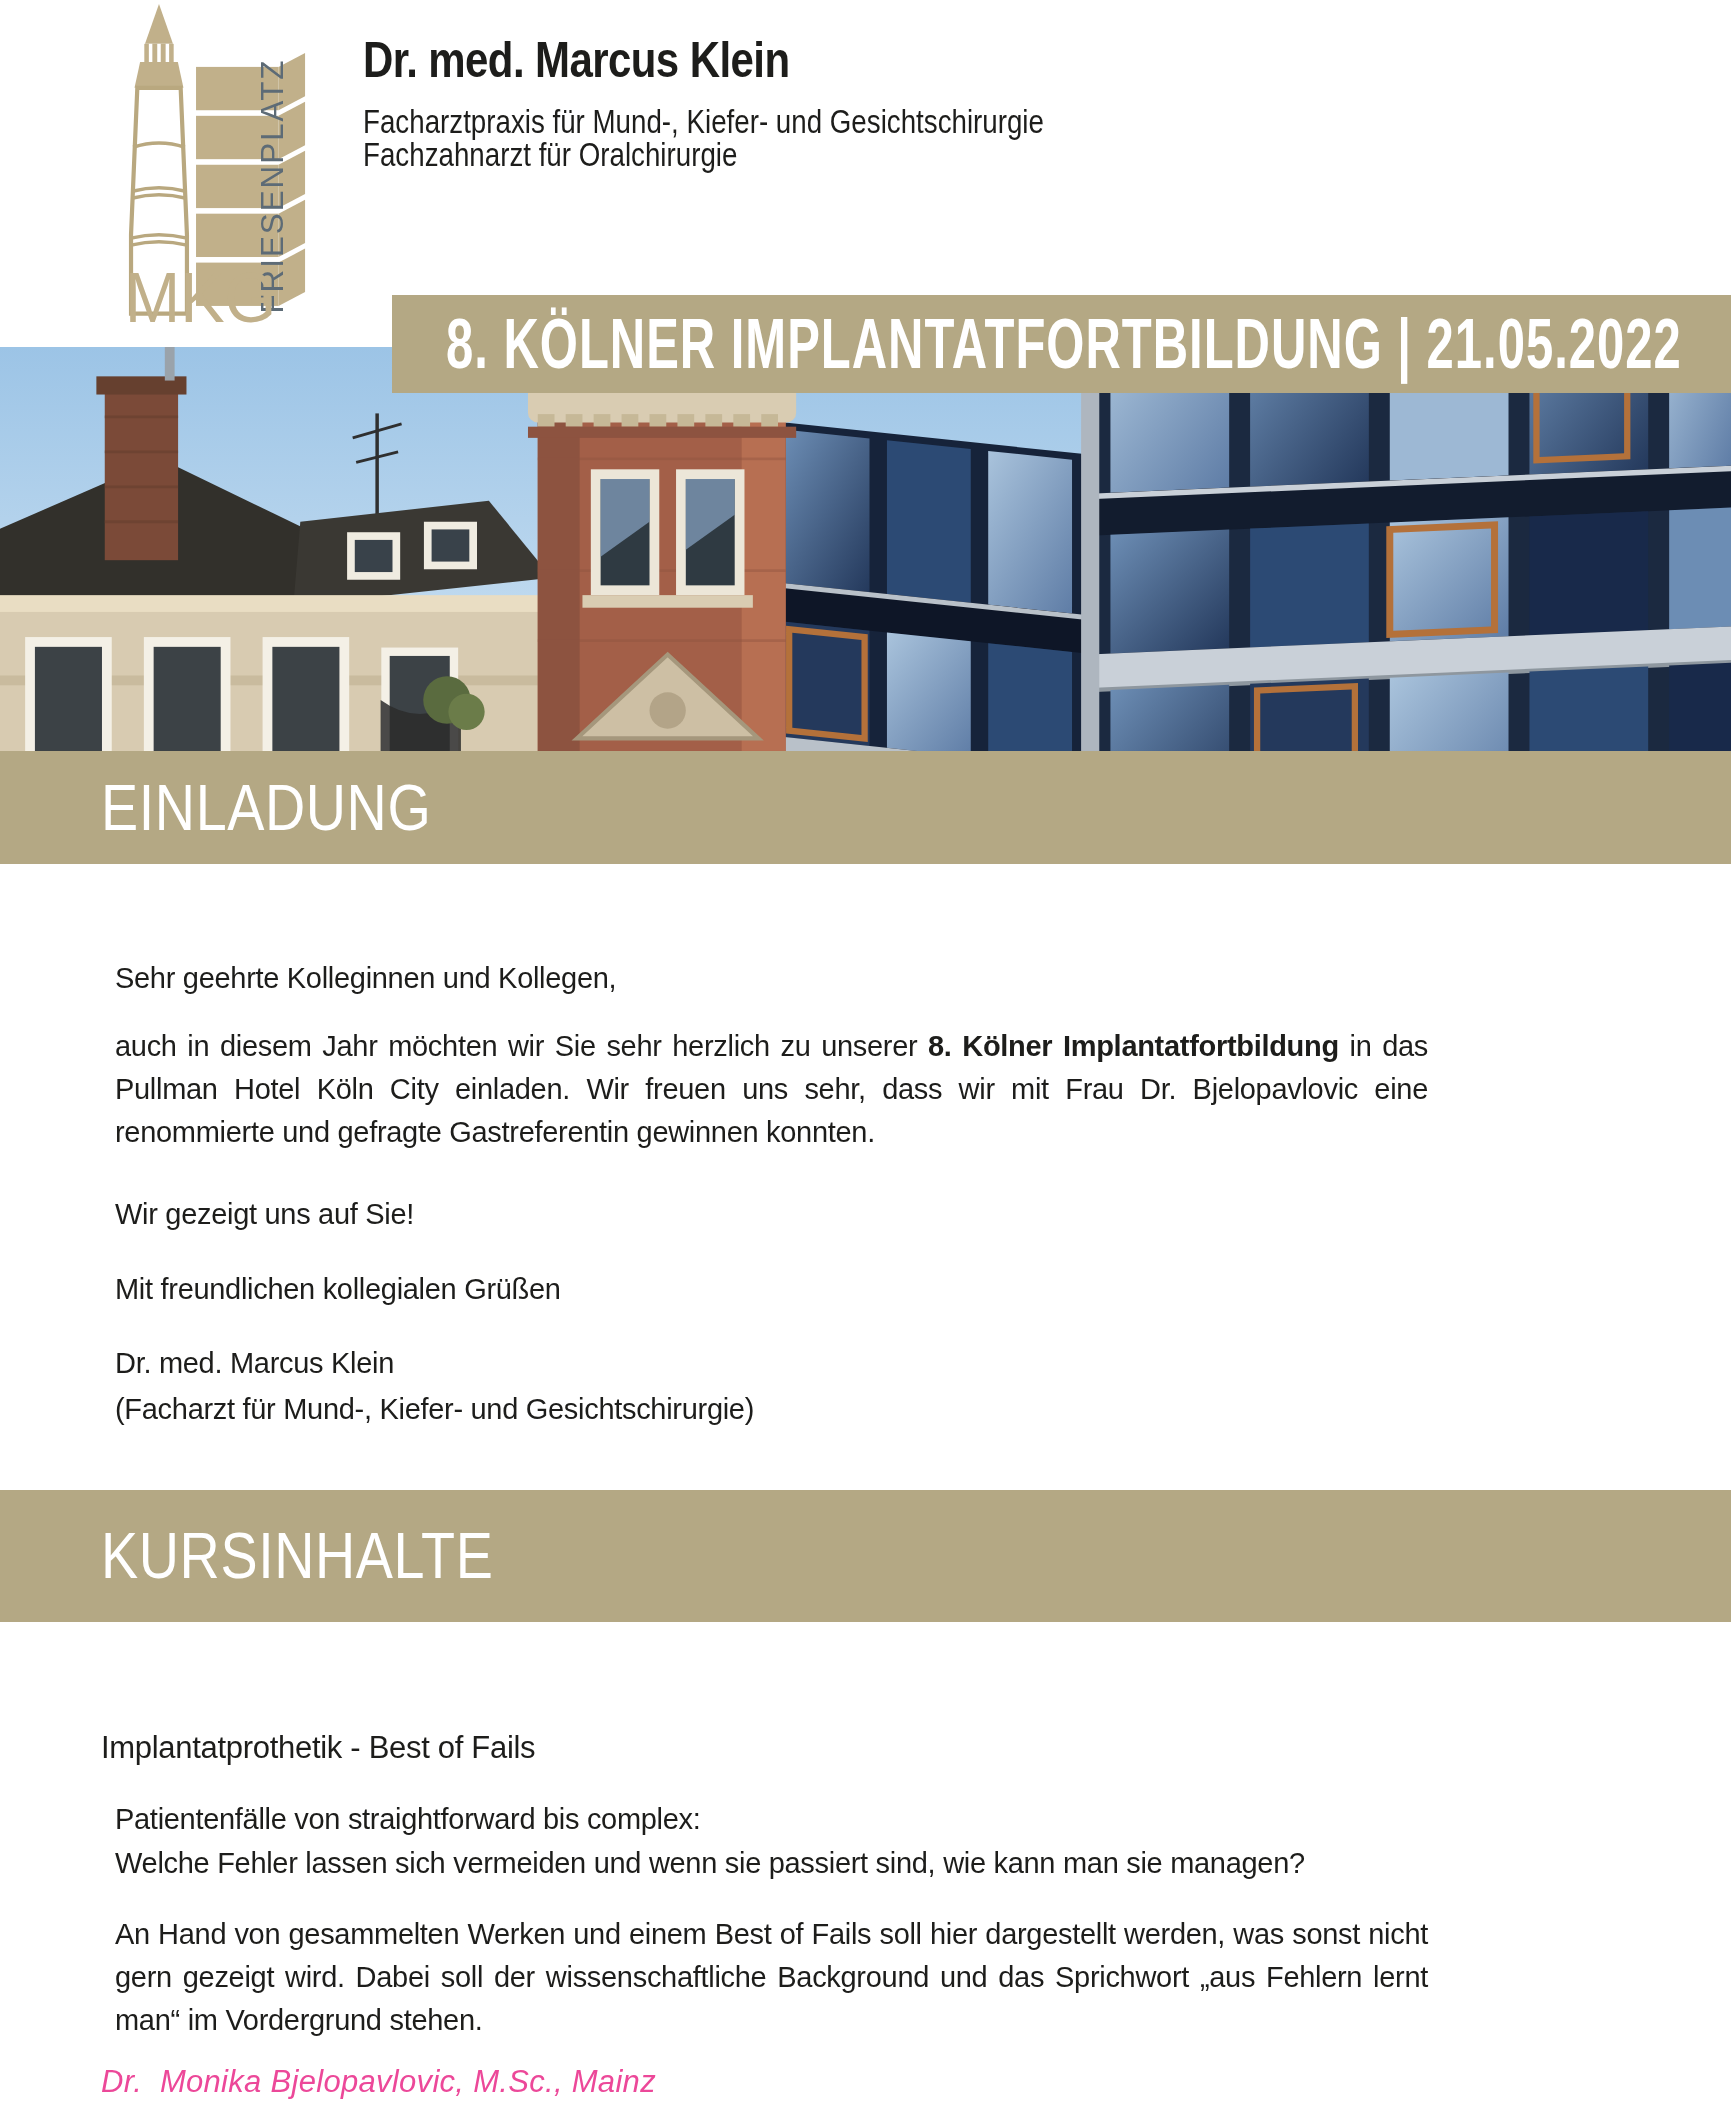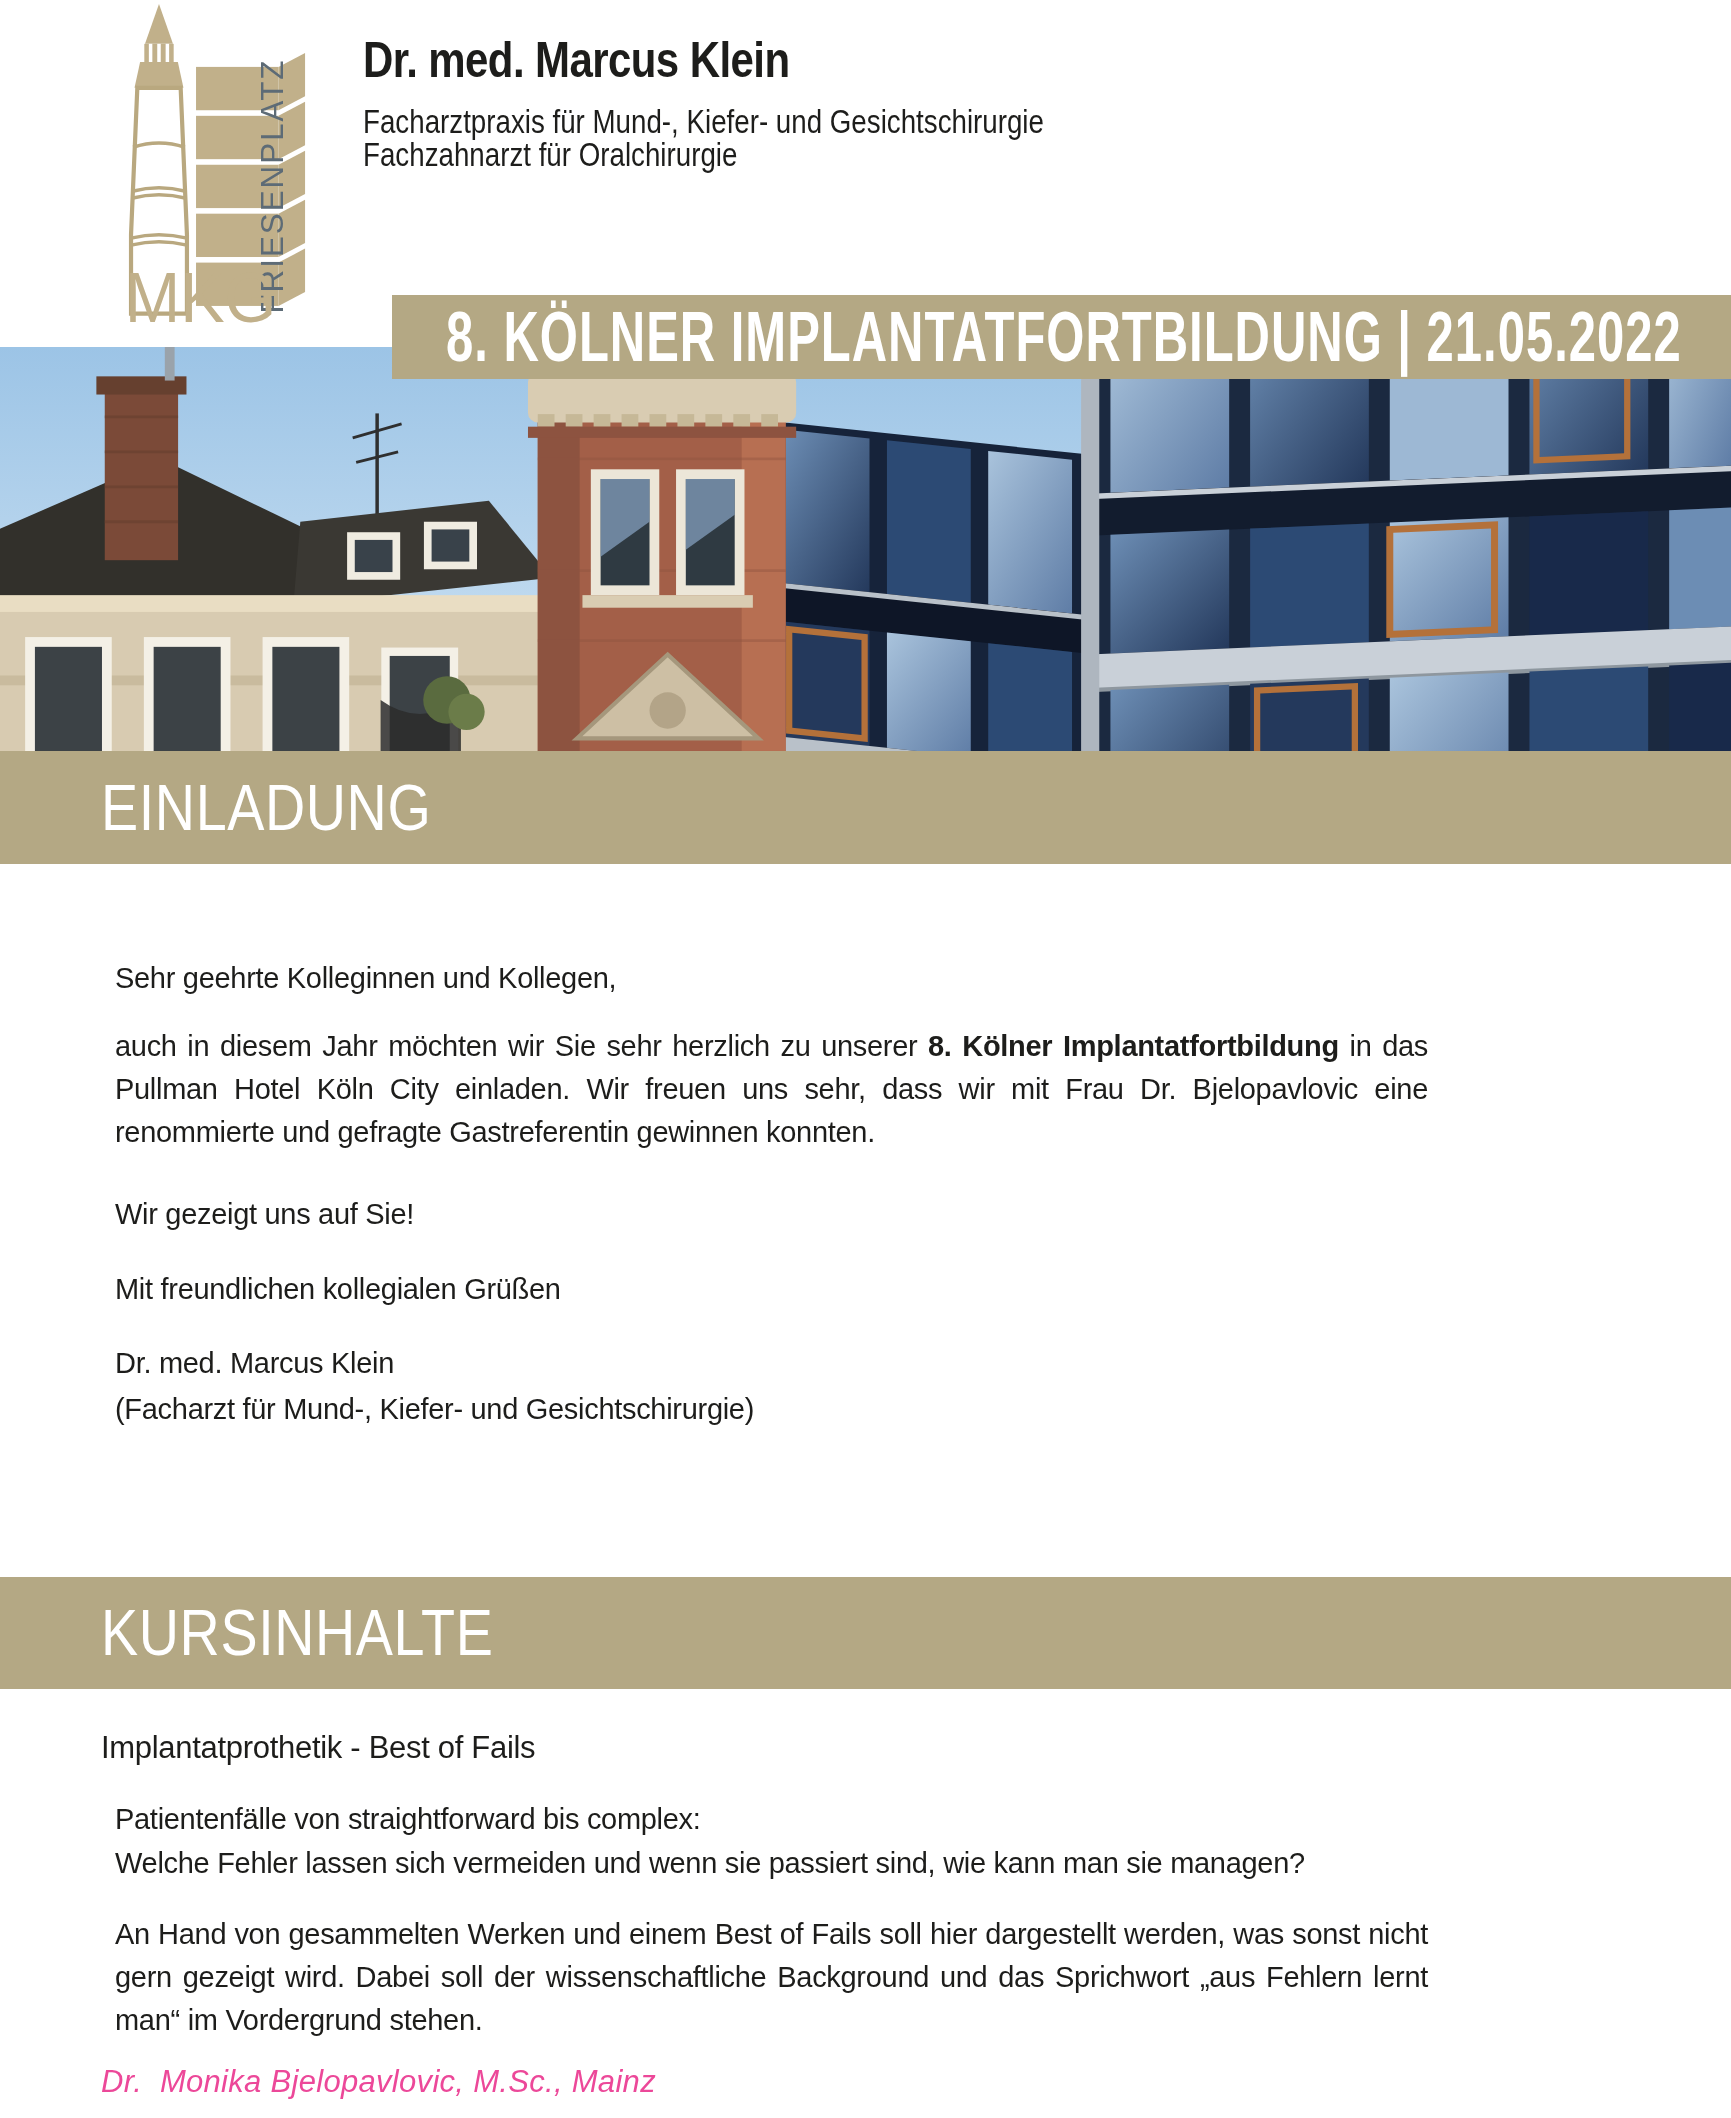--- a/index.html
+++ b/index.html
@@ -5,33 +5,33 @@
   html,body{margin:0;padding:0;background:#ffffff;}
   .page{position:relative;width:1732px;height:2119px;background:#fff;overflow:hidden;
         font-family:"Liberation Sans",sans-serif;color:#1d1d1b;}
   
   .logo{position:absolute;left:119px;top:3.5px;width:196px;height:325px;}
   .practice{position:absolute;left:363px;top:35px;}
   .practice .cond{display:inline-block;transform:scaleX(.84);transform-origin:0 0;white-space:nowrap;}
   .practice h1{margin:0 0 19.6px 0;font-size:50px;line-height:50px;font-weight:700;letter-spacing:-0.7px;}
   .practice p{margin:0;font-size:33px;line-height:33px;}
   
-  .banner{position:absolute;left:392px;top:295px;width:1339px;height:84px;background:#b4a884;
+  .banner{position:absolute;left:392px;top:295px;width:1339px;height:98px;background:#b4a884;
           display:flex;align-items:center;padding-left:54px;box-sizing:border-box;z-index:3;}
   .banner .cond{display:inline-block;font-size:70px;font-weight:700;color:#fff;letter-spacing:1.4px;
                 white-space:nowrap;transform:scaleX(.70);transform-origin:0 50%;}
   
   .photo{position:absolute;left:0;top:347px;width:1732px;height:404px;display:block;z-index:1;}
   
   .band{position:absolute;left:0;width:1732px;background:#b4a884;display:flex;align-items:center;
         padding-left:101px;box-sizing:border-box;z-index:2;}
   .band .cond{display:inline-block;font-size:64px;font-weight:400;color:#fff;letter-spacing:0.7px;
               white-space:nowrap;transform:scaleX(.87);transform-origin:0 50%;}
   .band1{top:751px;height:113px;}
-  .band2{top:1577px;height:112px;}
+  .band2{top:1490px;height:132px;}
   
   .content{position:absolute;left:101px;width:1341px;font-size:29px;line-height:43px;letter-spacing:-0.3px;}
   .c1{top:943px;}
   .c2{top:1730px;}
   .content p{margin:14px;}
   .just{text-align:justify;}
   .p2{margin-top:25px !important;}
   .p3{margin-top:39px !important;}
   .p4{margin-top:32px !important;}
   .p5{margin-top:29px !important;line-height:46px !important;}

